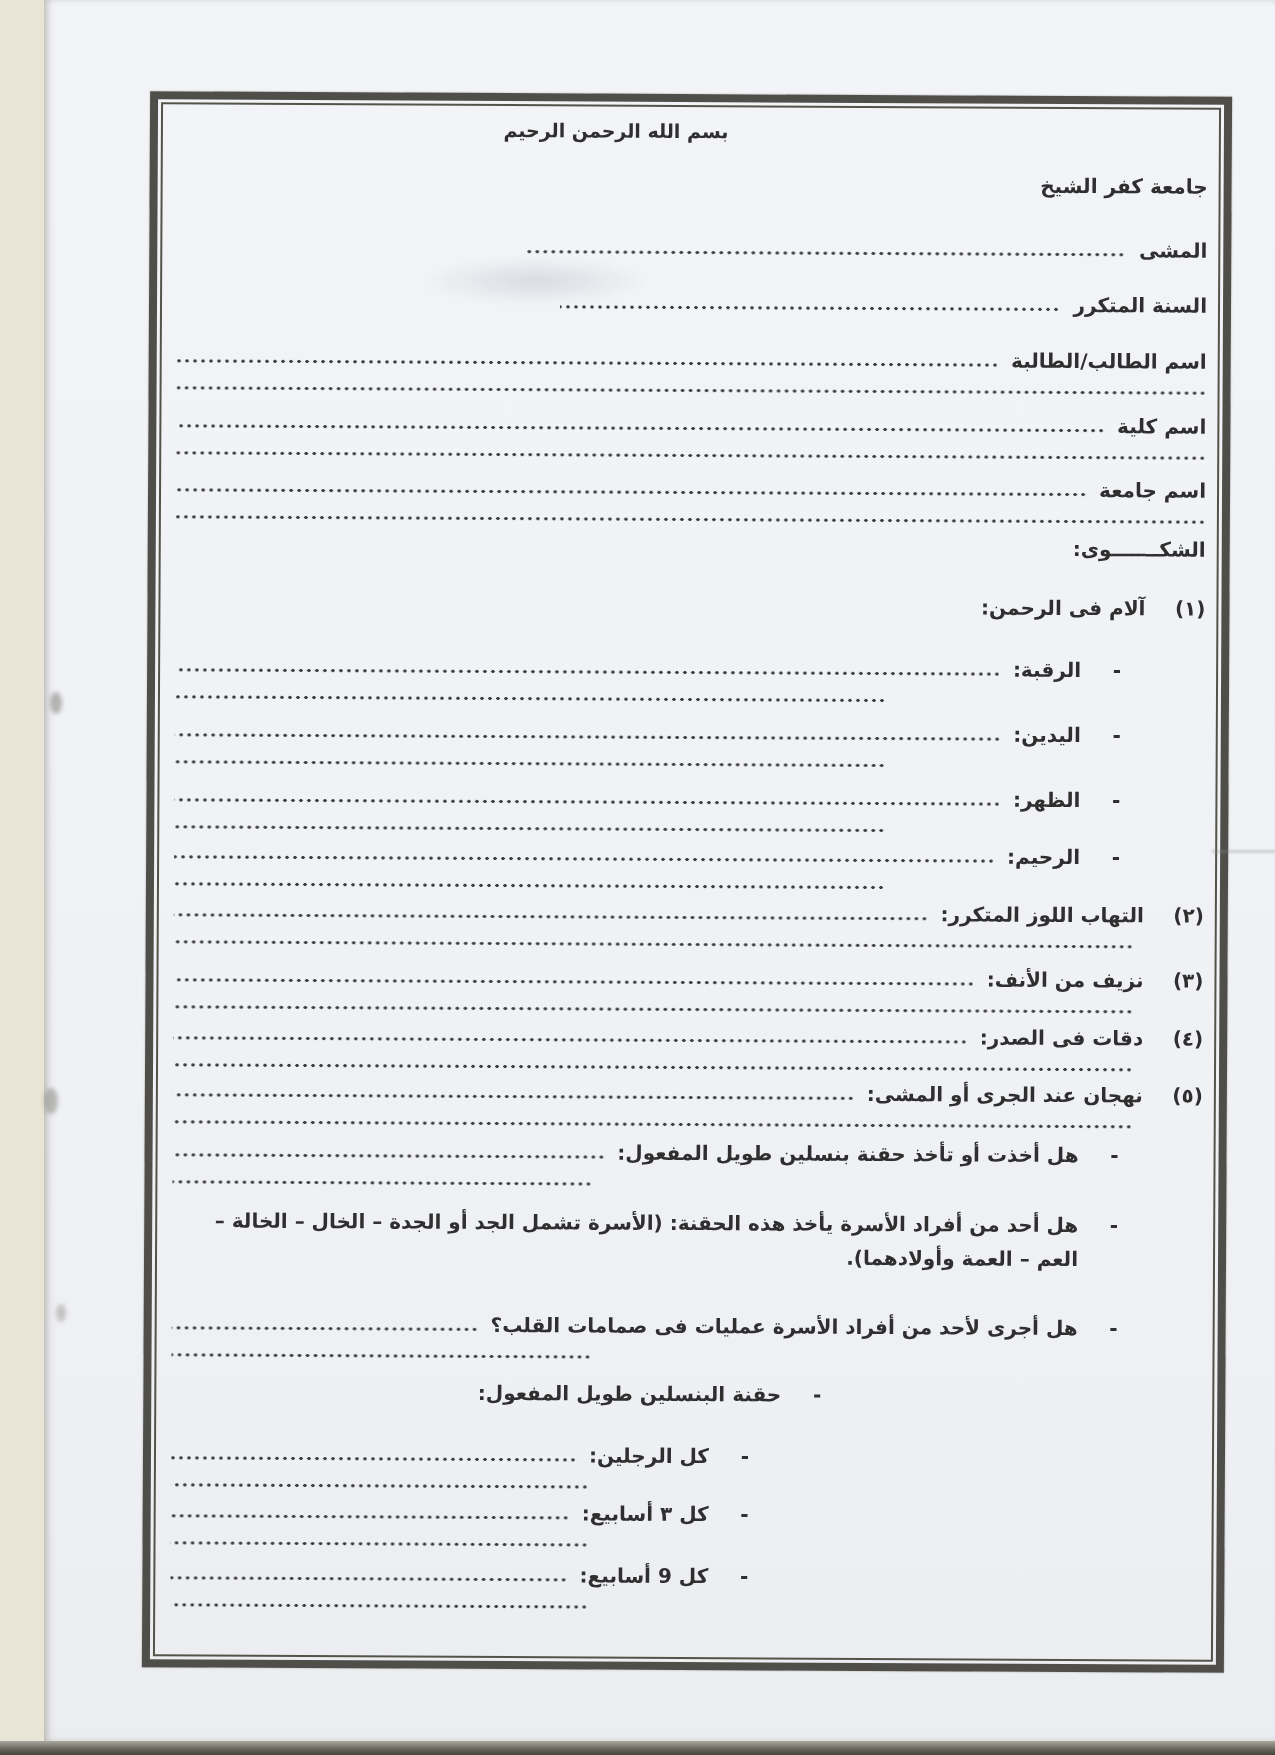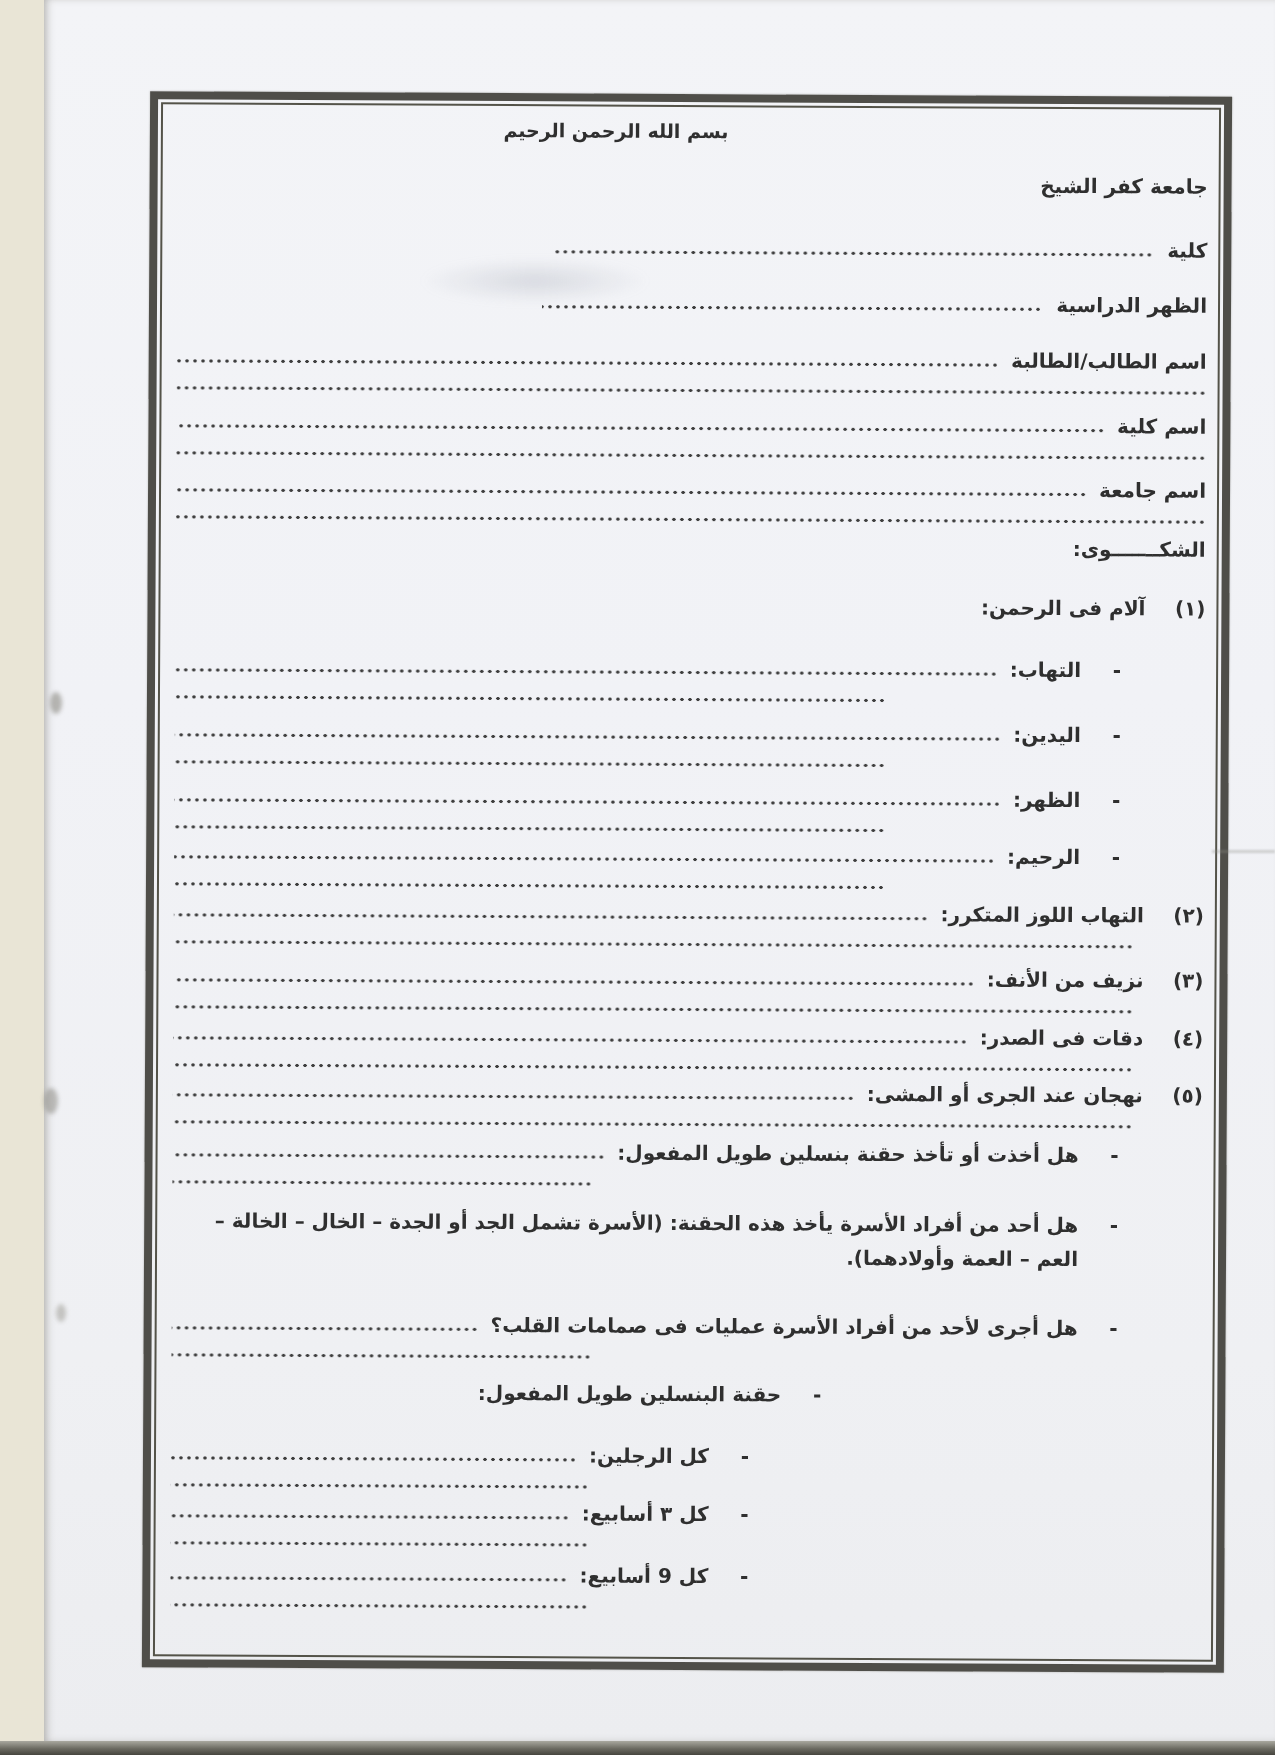--- a/index.html
+++ b/index.html
@@ -73,28 +73,28 @@
 
 <div class="frame">
   <div class="content">
 
     <div class="entry center basmala" style="margin-top:0;margin-left:0;margin-right:154px">بسم الله الرحمن الرحيم</div>
 
     <div class="entry" style="margin-top:30px">جامعة كفر الشيخ</div>
 
     <div class="entry" style="margin-top:37px">
       <div class="row">
-        <span class="lbl">كلية</span>
+        <span class="lbl">المشى</span>
         <span class="dots w600" style="margin:0 14px 6px 0"></span>
       </div>
     </div>
 
     <div class="entry" style="margin-top:25px">
       <div class="row">
-        <span class="lbl">الظهر الدراسية</span>
+        <span class="lbl">السنة المتكرر</span>
         <span class="dots w500" style="margin:0 14px 6px 0"></span>
       </div>
     </div>
 
     <div class="entry" style="margin-top:26px">
       <div class="row">
         <span class="lbl">اسم الطالب/الطالبة</span>
         <span class="dots fill"></span>
       </div>
       <div class="dots wrap"></div>
@@ -121,21 +121,21 @@
     <div class="entry" style="margin-top:32px">
       <div class="row">
         <span class="nummark">(١)</span>
         <span class="lbl">آلام فى الرحمن:</span>
       </div>
     </div>
 
     <div class="entry ind-dash" style="margin-top:32px">
       <div class="row">
         <span class="dashmark">-</span>
-        <span class="lbl">التهاب:</span>
+        <span class="lbl">الرقبة:</span>
         <span class="dots fill"></span>
       </div>
       <div class="dots wrap mr-joint"></div>
     </div>
 
     <div class="entry ind-dash" style="margin-top:14px">
       <div class="row">
         <span class="dashmark">-</span>
         <span class="lbl">اليدين:</span>
         <span class="dots fill"></span>

